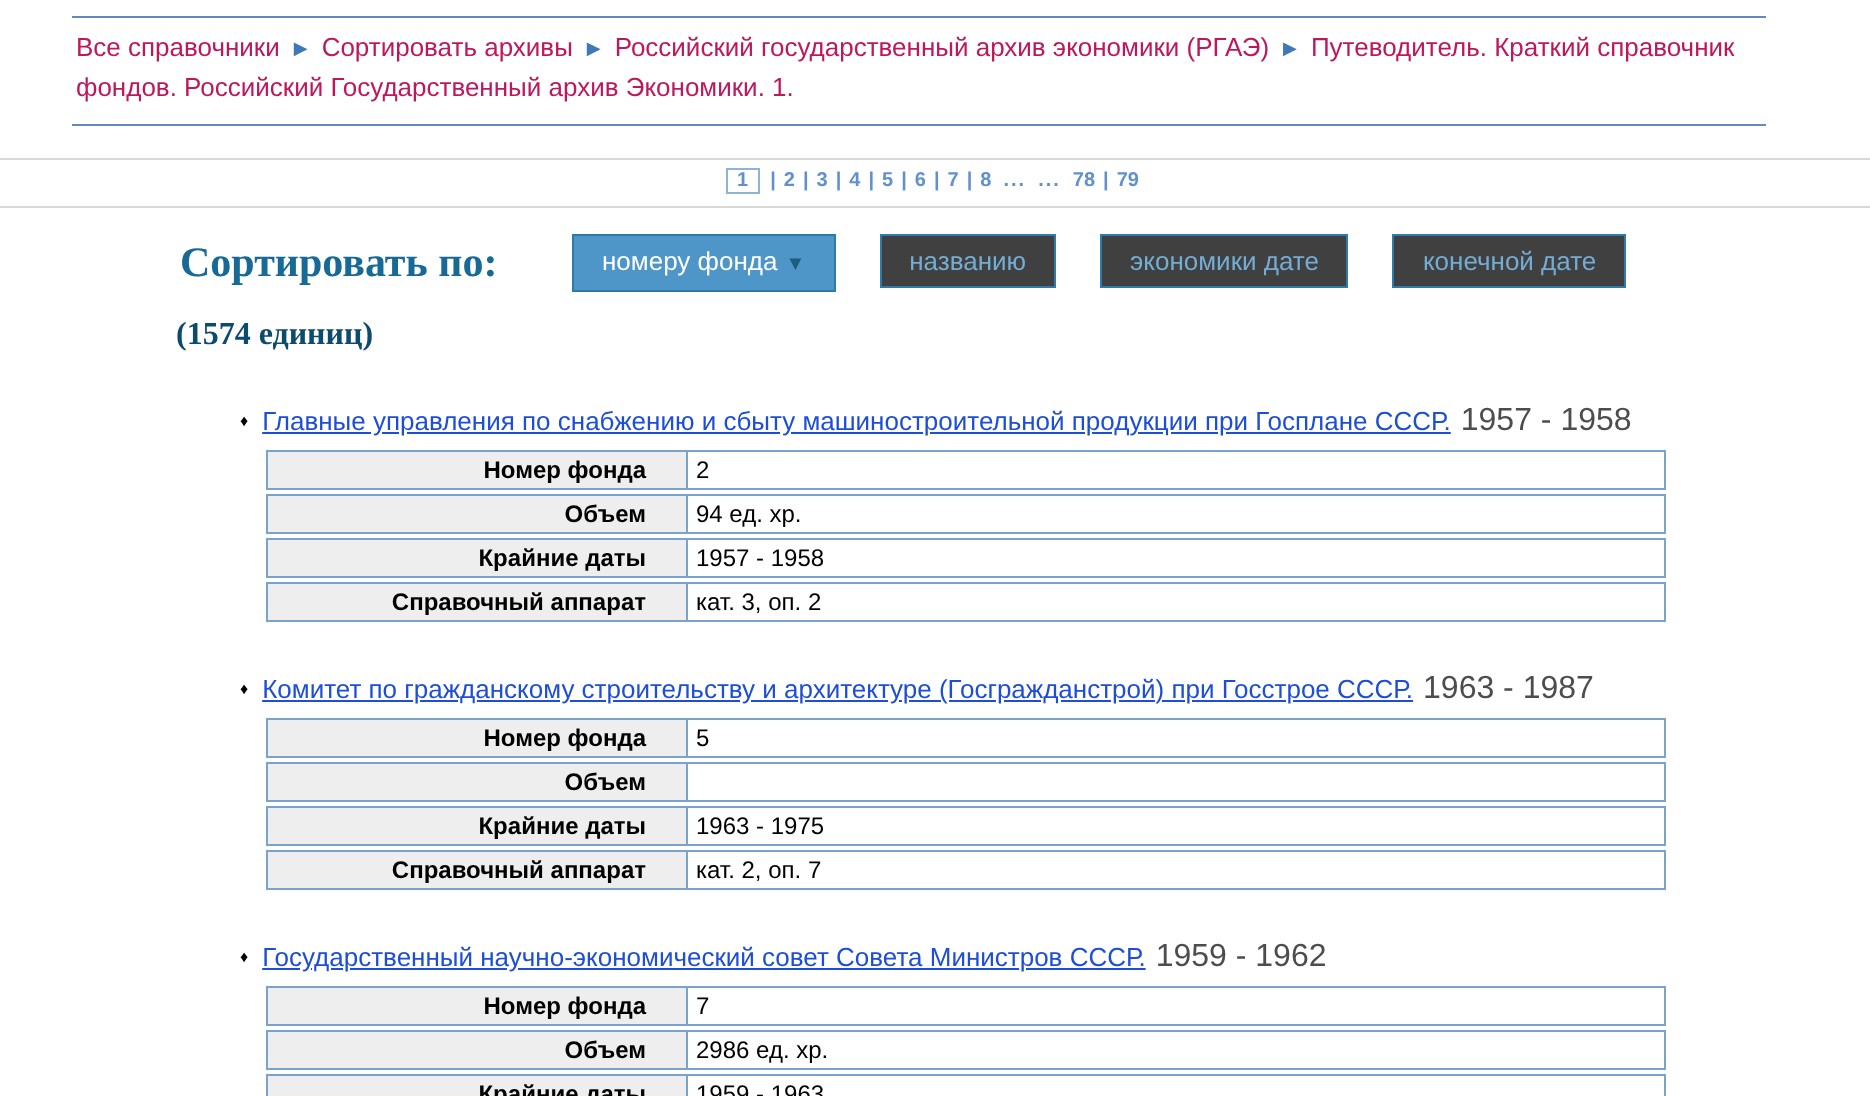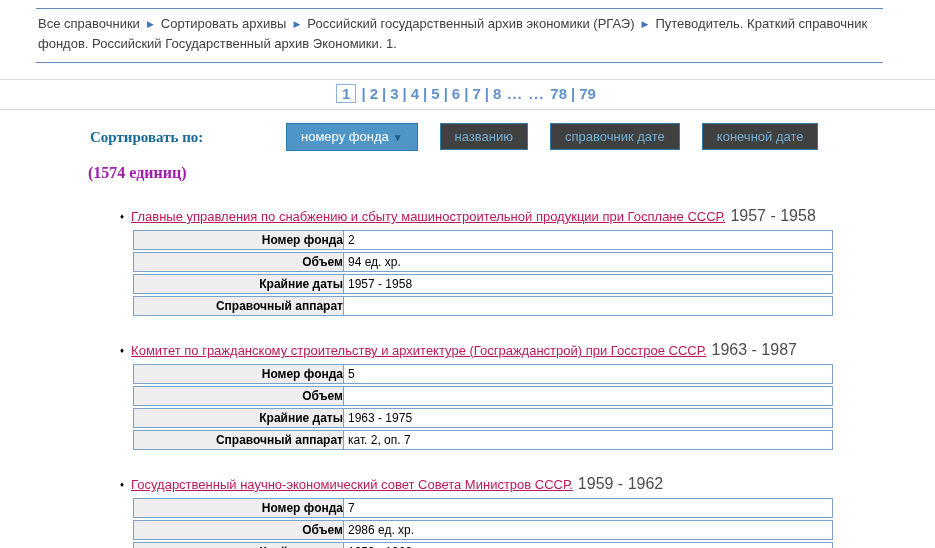--- a/index.html
+++ b/index.html
@@ -12,94 +12,94 @@
 
   
   .breadcrumb {
     margin:8px 52px 0 36px;
     border-top:1px solid #6288bd;
     border-bottom:1px solid #6288bd;
     padding:5px 2px 8px 2px;
     font-size:13px; line-height:20px;
     color:#4077b8;
   }
-  .bc-link { color:#404040; text-decoration:none; cursor:pointer; }
+  .bc-link { color:#be185d; text-decoration:none; cursor:pointer; }
   .bc-sep { color:#4077b8; font-size:9px; margin:0 7px; vertical-align:1px; }
 
   
   .pagination-bar {
     margin-top:16px;
     border-top:1px solid #d8d8d8;
     border-bottom:1px solid #d8d8d8;
     text-align:center;
     padding:4px 0 6px 0;
-    font-size:15px; font-weight:bold; color:#6191cc;
+    font-size:10px; font-weight:bold; color:#6191cc;
   }
   .pg-current {
     display:inline-block; border:1px solid #8fb2d9;
     padding:0 5px; margin:0 4px 0 0; color:#6191cc; cursor:pointer;
   }
   .pg-page { margin:0 3px; color:#6191cc; cursor:pointer; }
   .pg-sep  { margin:0 1px; color:#6191cc; }
   .pg-ellipsis { margin:0 3px; color:#6191cc; letter-spacing:1px; }
 
   
   .sort-row { margin:13px 0 0 90px; display:flex; align-items:center; }
   .sort-label {
     font-family:"Liberation Serif", serif;
-    font-weight:bold; font-size:15px; color:#176a95;
+    font-weight:bold; font-size:21px; color:#176a95;
     width:160px; flex:0 0 160px;
   }
   .sort-btn {
     font-family:"Liberation Sans", sans-serif;
     font-size:13px; line-height:15px;
     padding:5px 14px; margin-right:22px;
     background:#404040; border:1px solid #2d7ca9; color:#74add3;
     cursor:pointer; border-radius:0;
   }
   .sort-btn.active { background:#4e96c8; color:#ffffff; border-color:#2c7aaa;margin-left:36px; }
   .sort-btn .dd-arrow { font-size:10px; color:#1d5c7d; margin-left:4px; }
 
   .count {
     margin:13px 0 0 88px;
     font-family:"Liberation Serif", serif;
-    font-weight:bold; font-size:16px; color:#a21caf;
+    font-weight:bold; font-size:16px; color:#0c4a6e;
   }
 
   
   .fond-list { margin:25px 0 0 120px; }
   .fond-item { margin-bottom:25px; }
   .fond-title-row { margin-bottom:5px; white-space:nowrap; }
   .bullet { color:#000; font-size:8px; vertical-align:2px; margin-right:7px; }
-  .fond-link { color:#be185d; text-decoration:underline; font-size:13px; cursor:pointer; }
+  .fond-link { color:#1d4ed8; text-decoration:underline; font-size:13px; cursor:pointer; }
   .fond-dates { font-size:16px; color:#4d4d4d; margin-left:5px; }
 
   .fond-table { width:700px; margin-left:13px; }
   .frow {
     display:flex; border:1px solid #7aa3cc; margin-bottom:2px;
     font-size:12px; line-height:16px; background:#fff;
   }
   .fcell-label {
     width:210px; flex:0 0 210px; box-sizing:border-box;
     background:#eeeeee; font-weight:bold; color:#000;
-    text-align:right; padding:1px 0 1px 0;
+    text-align:right; padding:1px 20px 1px 0;
     border-right:1px solid #7aa3cc;
   }
   .fcell-value { flex:1; padding:1px 0 1px 4px; color:#000; }
 </style>
 </head>
 <body>
 
 <div class="breadcrumb"><a class="bc-link">Все справочники</a><span class="bc-sep">▶</span><a class="bc-link">Сортировать архивы</a><span class="bc-sep">▶</span><a class="bc-link">Российский государственный архив экономики (РГАЭ)</a><span class="bc-sep">▶</span><a class="bc-link">Путеводитель. Краткий справочник фондов. Российский Государственный архив Экономики. 1.</a></div>
 
 <div class="pagination-bar"><span class="pg-current">1</span><span class="pg-sep">|</span><span class="pg-page">2</span><span class="pg-sep">|</span><span class="pg-page">3</span><span class="pg-sep">|</span><span class="pg-page">4</span><span class="pg-sep">|</span><span class="pg-page">5</span><span class="pg-sep">|</span><span class="pg-page">6</span><span class="pg-sep">|</span><span class="pg-page">7</span><span class="pg-sep">|</span><span class="pg-page">8</span><span class="pg-ellipsis">...</span><span class="pg-ellipsis">...</span><span class="pg-page">78</span><span class="pg-sep">|</span><span class="pg-page">79</span></div>
 
 <div class="sort-row">
   <div class="sort-label">Сортировать по:</div>
-  <div><button class="sort-btn active"><span>номеру фонда</span><span class="dd-arrow">▼</span></button><button class="sort-btn"><span>названию</span></button><button class="sort-btn"><span>справочник дате</span></button><button class="sort-btn"><span>конечной дате</span></button></div>
+  <div><button class="sort-btn active"><span>номеру фонда</span><span class="dd-arrow">▼</span></button><button class="sort-btn"><span>названию</span></button><button class="sort-btn"><span>экономики дате</span></button><button class="sort-btn"><span>конечной дате</span></button></div>
 </div>
 
 <div class="count">(1574 единиц)</div>
 
 <div class="fond-list">
     <div class="fond-item">
       <div class="fond-title-row"><span class="bullet">♦</span><a class="fond-link">Главные управления по снабжению и сбыту машиностроительной продукции при Госплане СССР.</a><span class="fond-dates">1957 - 1958</span></div>
       <div class="fond-table">
         <div class="frow">
           <div class="fcell-label">Номер фонда</div>
@@ -108,20 +108,21 @@
         <div class="frow">
           <div class="fcell-label">Объем</div>
           <div class="fcell-value">94 ед. хр.</div>
         </div>
         <div class="frow">
           <div class="fcell-label">Крайние даты</div>
           <div class="fcell-value">1957 - 1958</div>
         </div>
         <div class="frow">
           <div class="fcell-label">Справочный аппарат</div>
+          <div class="fcell-value">кат. 3, оп. 2</div>
         </div>
       </div>
     </div>
     <div class="fond-item">
       <div class="fond-title-row"><span class="bullet">♦</span><a class="fond-link">Комитет по гражданскому строительству и архитектуре (Госгражданстрой) при Госстрое СССР.</a><span class="fond-dates">1963 - 1987</span></div>
       <div class="fond-table">
         <div class="frow">
           <div class="fcell-label">Номер фонда</div>
           <div class="fcell-value">5</div>
         </div>

